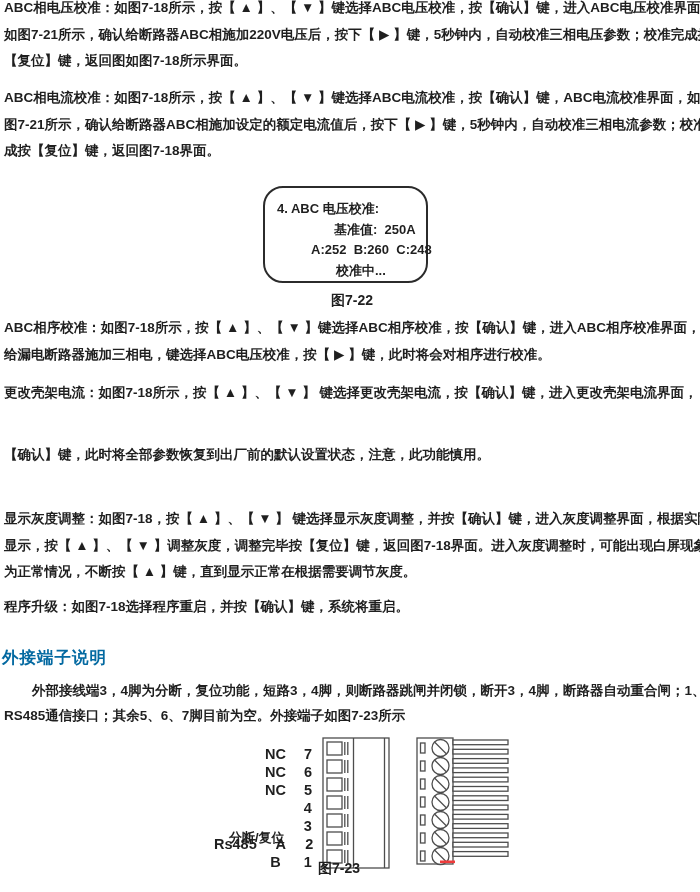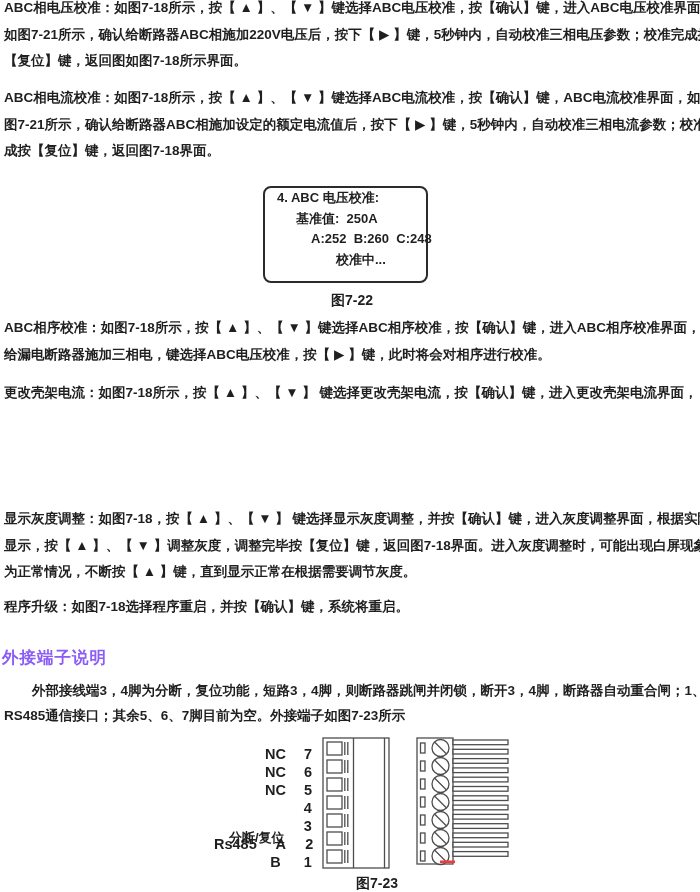--- a/index.html
+++ b/index.html
@@ -9,31 +9,31 @@
     font-weight:bold;color:#1f1f1f;
   }
   .para{position:absolute;left:4px;font-size:13.5px;line-height:26.5px;}
   .para .line{white-space:pre;height:26.5px;}
   .para-tight{line-height:25px;}
   .para-tight .line{height:25px;}
   .indent .line:first-child{text-indent:28px;}
 
   .display-box{
     position:absolute;left:263px;top:186px;width:165px;height:97px;
-    border:2px solid #2b2b2b;border-radius:8px;box-sizing:border-box;
-    padding-top:0;font-size:13px;line-height:20.6px;
+    border:2px solid #2b2b2b;border-radius:20px;box-sizing:border-box;
+    padding-top:11px;font-size:13px;line-height:20.6px;
   }
   .db-line{white-space:pre;}
   .db-l0{padding-left:12px;}
-  .db-l1{padding-left:31px;}
+  .db-l1{padding-left:31px;margin-left:38px;}
   .db-l2{padding-left:10px;margin-left:36px;}
   .db-l3{padding-left:71px;}
 
   .caption{position:absolute;font-size:14px;text-align:right;}
-  .caption-center{text-align:right;margin-top:15px;}
+  .caption-center{text-align:left;}
 
   .section-heading{position:absolute;left:2px;top:647px;font-size:16.5px;letter-spacing:1px;}
 
   .term-row{position:absolute;left:214px;width:100px;height:16px;line-height:16px;
     display:flex;font-size:14.5px;gap:16px;}
   .t-prefix{width:52px;text-align:left;}
   .t-lbl{width:30px;text-align:center;}
   .t-pin{width:18px;text-align:center;}
   .group-label{position:absolute;left:229px;top:829px;font-size:13px;white-space:pre;}
 
@@ -69,34 +69,35 @@
   <div class="para" style="top:315px">
     <div class="line">ABC相序校准：如图7-18所示，按【 ▲ 】、【 ▼ 】键选择ABC相序校准，按【确认】键，进入ABC相序校准界面，</div>
     <div class="line">给漏电断路器施加三相电，键选择ABC电压校准，按【 ▶ 】键，此时将会对相序进行校准。</div>
   </div>
 
   <div class="para" style="top:380px">
     <div class="line">更改壳架电流：如图7-18所示，按【 ▲ 】、【 ▼ 】 键选择更改壳架电流，按【确认】键，进入更改壳架电流界面，</div>
   </div>
 
   <div class="para" style="top:442px">
+    <div class="line">【确认】键，此时将全部参数恢复到出厂前的默认设置状态，注意，此功能慎用。</div>
   </div>
 
   <div class="para" style="top:506px">
     <div class="line">显示灰度调整：如图7-18，按【 ▲ 】、【 ▼ 】 键选择显示灰度调整，并按【确认】键，进入灰度调整界面，根据实际</div>
     <div class="line">显示，按【 ▲ 】、【 ▼ 】调整灰度，调整完毕按【复位】键，返回图7-18界面。进入灰度调整时，可能出现白屏现象，</div>
     <div class="line">为正常情况，不断按【 ▲ 】键，直到显示正常在根据需要调节灰度。</div>
   </div>
 
   <div class="para" style="top:594px">
     <div class="line">程序升级：如图7-18选择程序重启，并按【确认】键，系统将重启。</div>
   </div>
 
 
-  <div class="section-heading" style="color: #8b5cf6;">外接端子说明</div>
+  <div class="section-heading" style="color: #0369a1;">外接端子说明</div>
 
   <div class="para para-tight indent" style="top:678px">
     <div class="line">外部接线端3，4脚为分断，复位功能，短路3，4脚，则断路器跳闸并闭锁，断开3，4脚，断路器自动重合闸；1、2脚为</div>
     <div class="line">RS485通信接口；其余5、6、7脚目前为空。外接端子如图7-23所示</div>
   </div>
 
   <div class="term-row" style="top:746px">
     <span class="t-prefix"></span>
     <span class="t-lbl">NC</span>
     <span class="t-pin">7</span>

